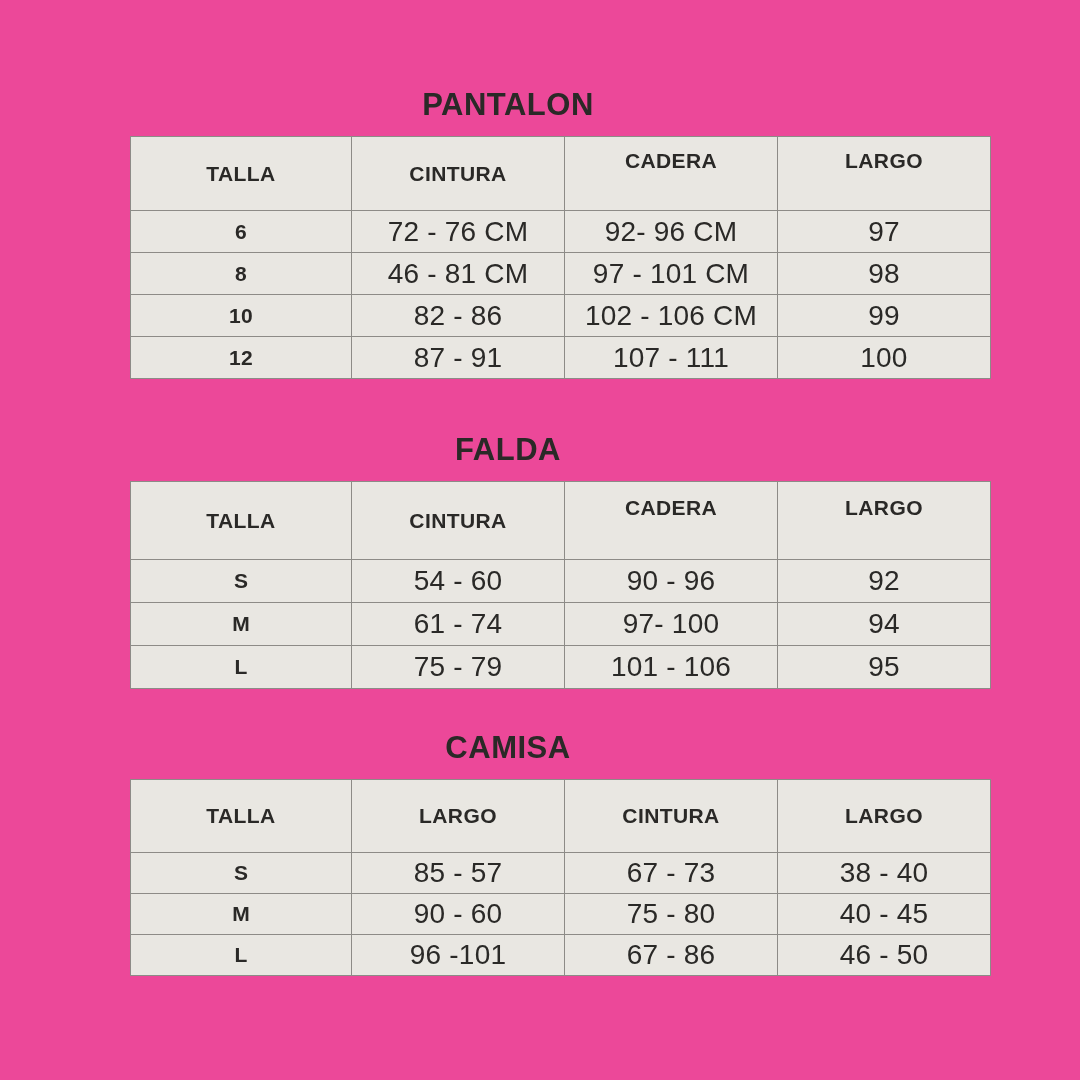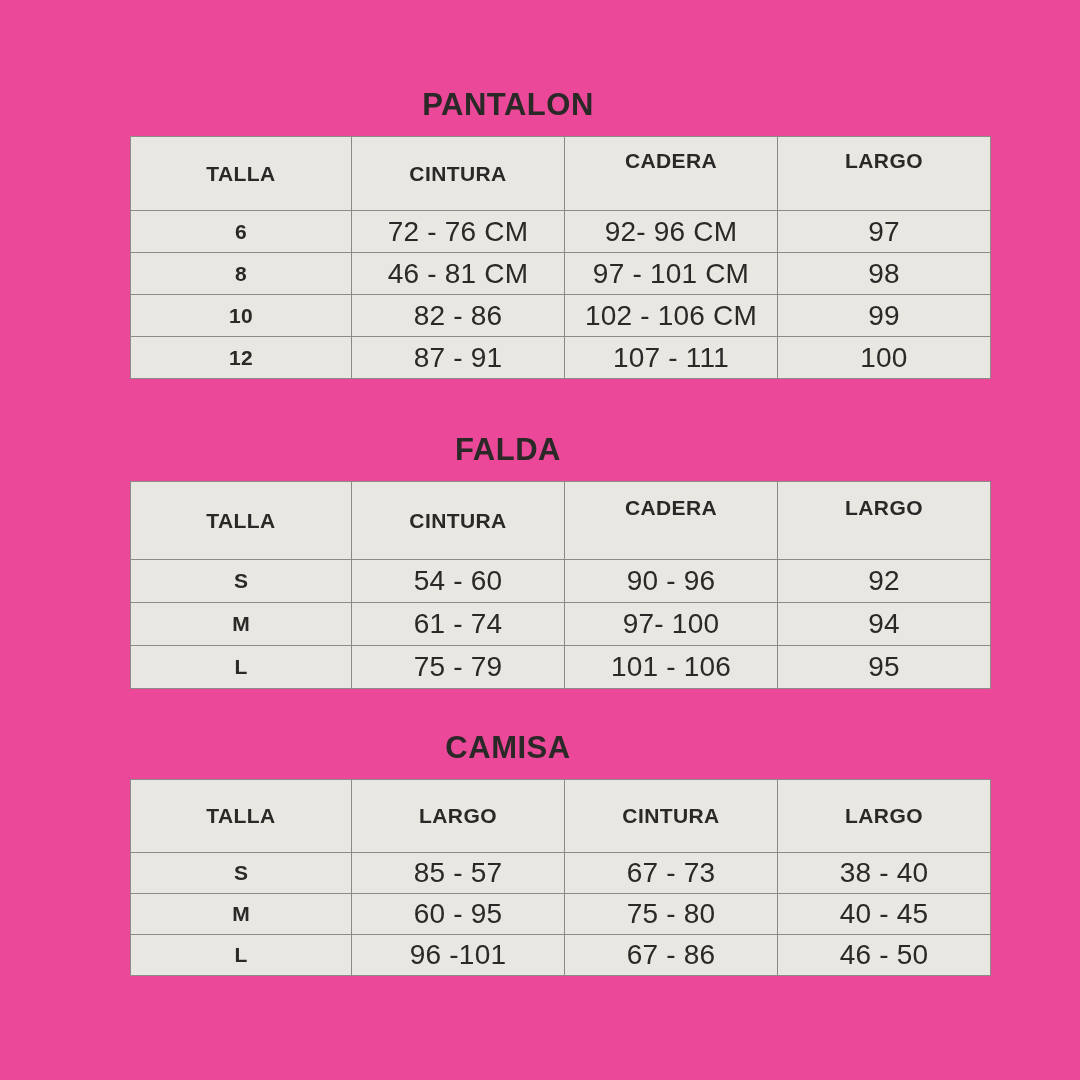--- a/index.html
+++ b/index.html
@@ -174,21 +174,21 @@
       </thead>
       <tbody>
         <tr>
           <td class="size">S</td>
           <td>85 - 57</td>
           <td>67 - 73</td>
           <td>38 - 40</td>
         </tr>
         <tr>
           <td class="size">M</td>
-          <td>60 - 95</td>
+          <td>90 - 60</td>
           <td>75 - 80</td>
           <td>40 - 45</td>
         </tr>
         <tr>
           <td class="size">L</td>
           <td>96 -101</td>
           <td>67 - 86</td>
           <td>46 - 50</td>
         </tr>
       </tbody>

